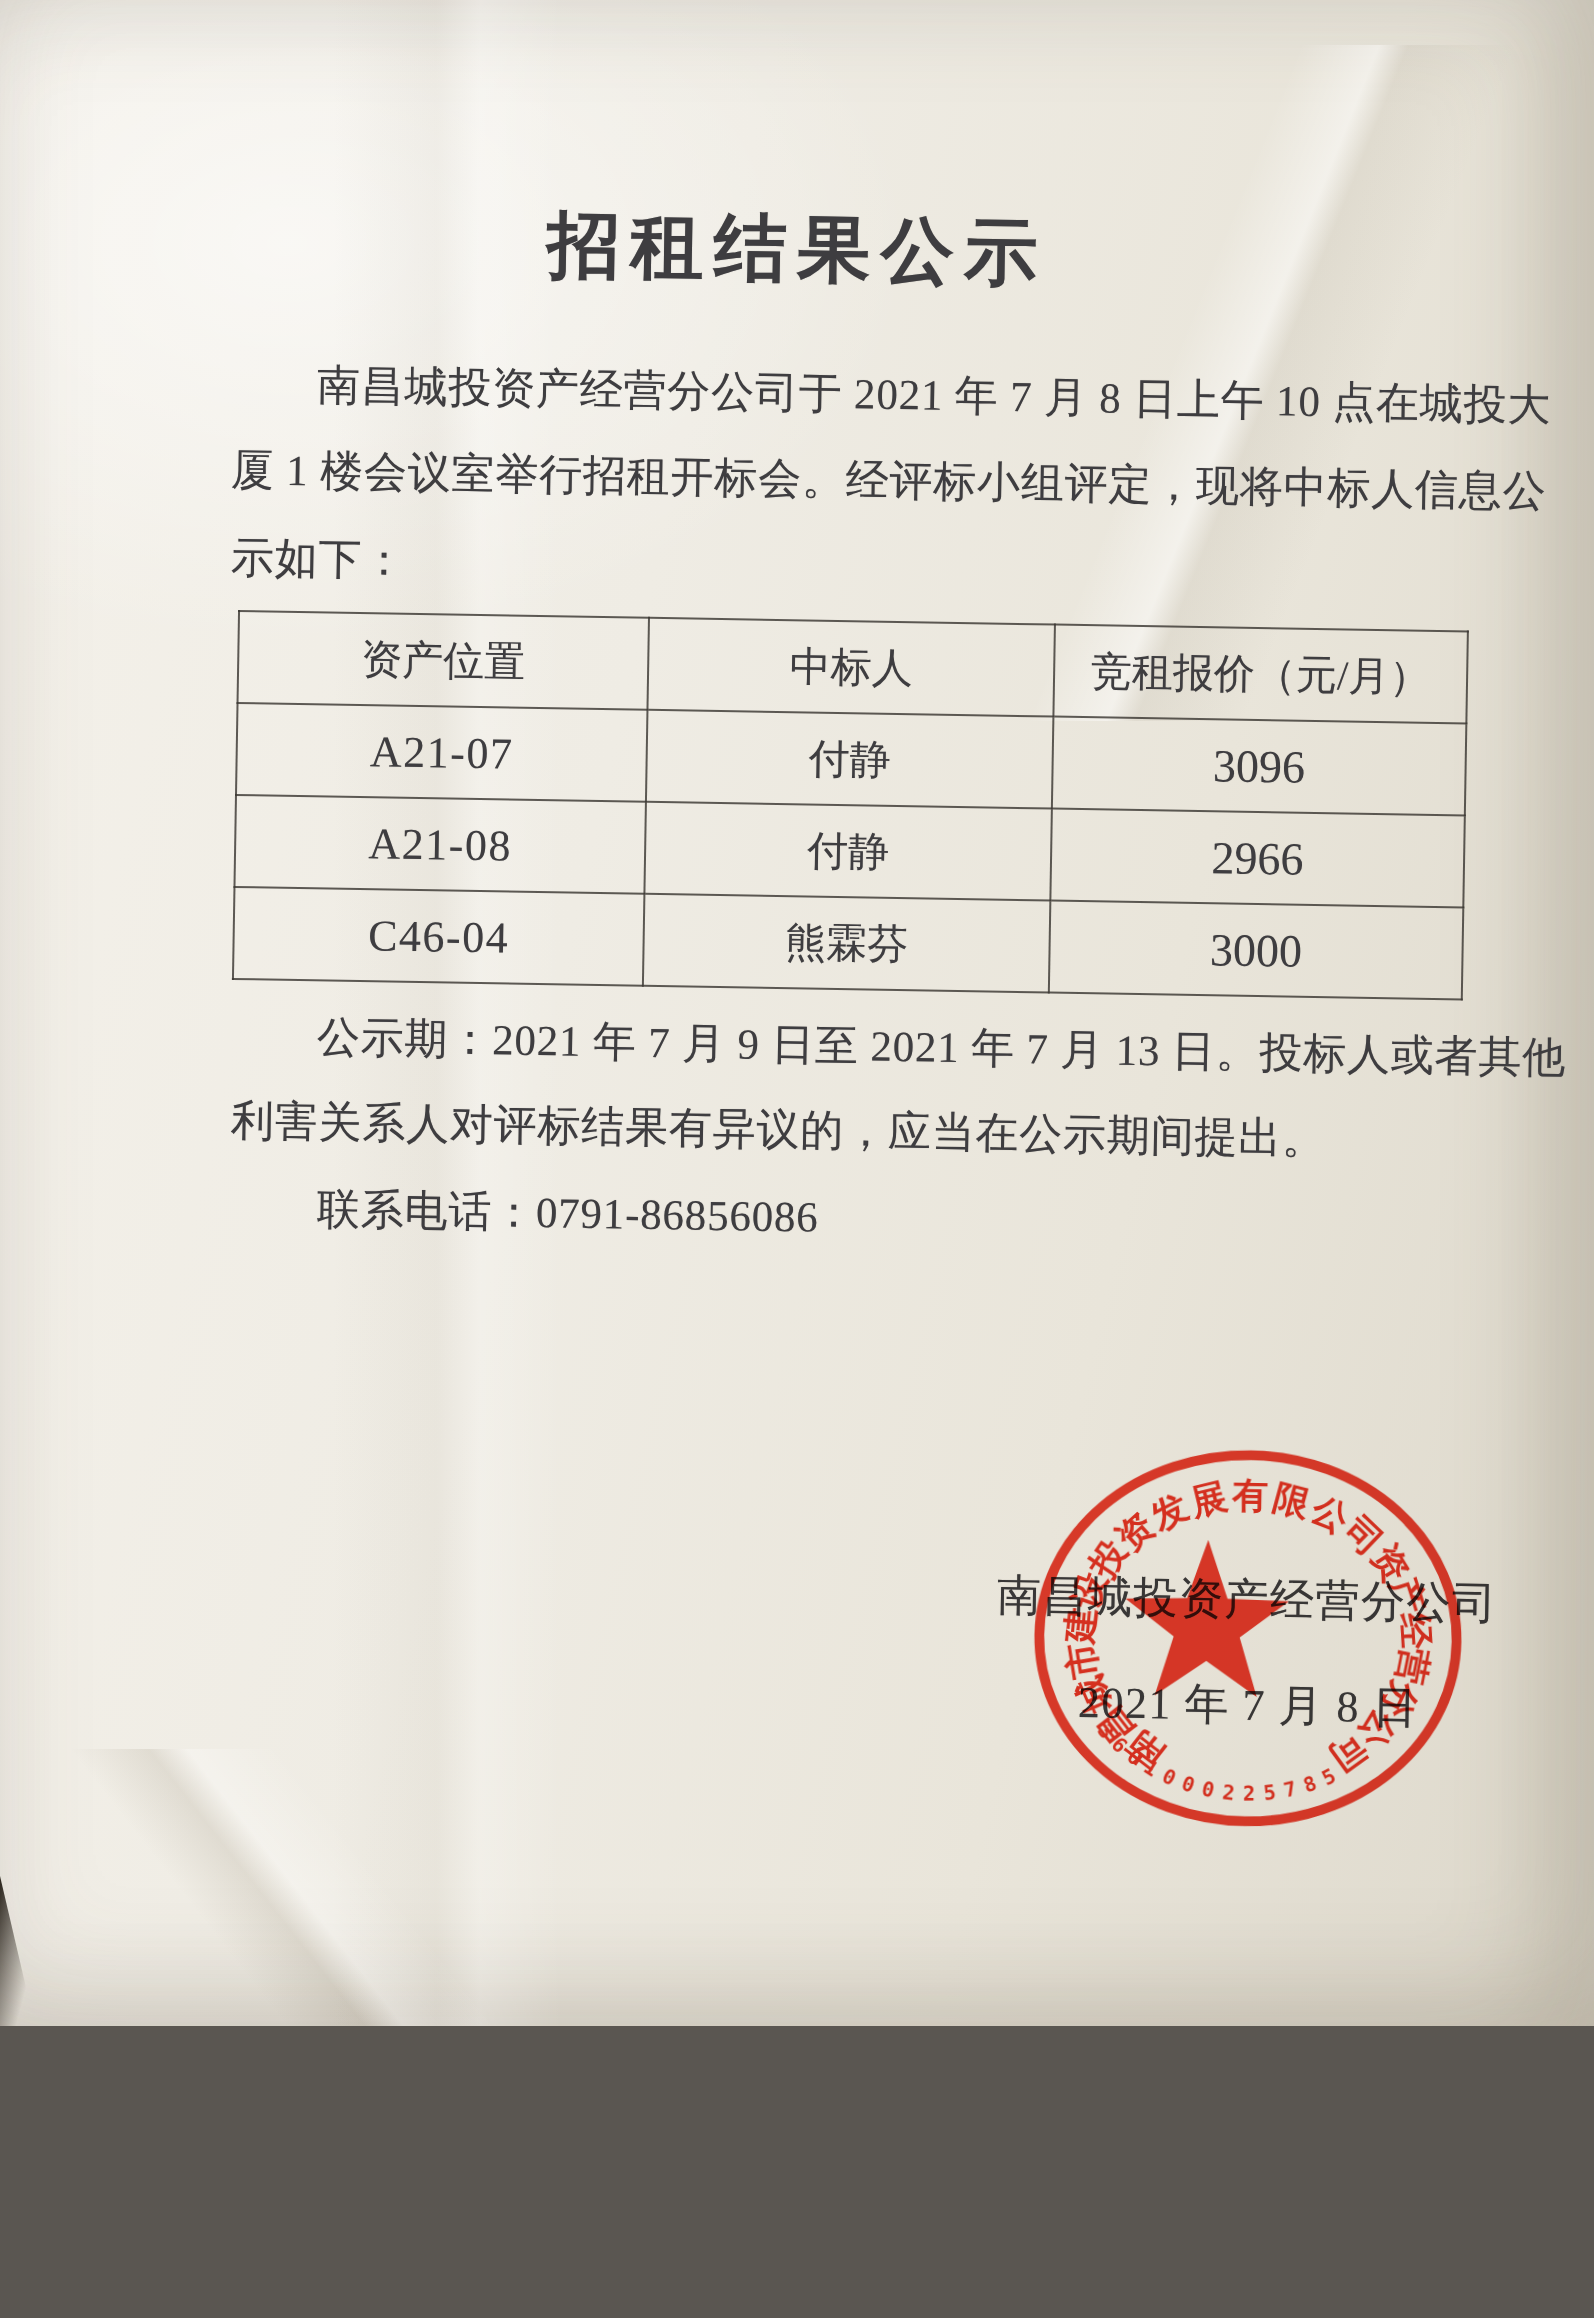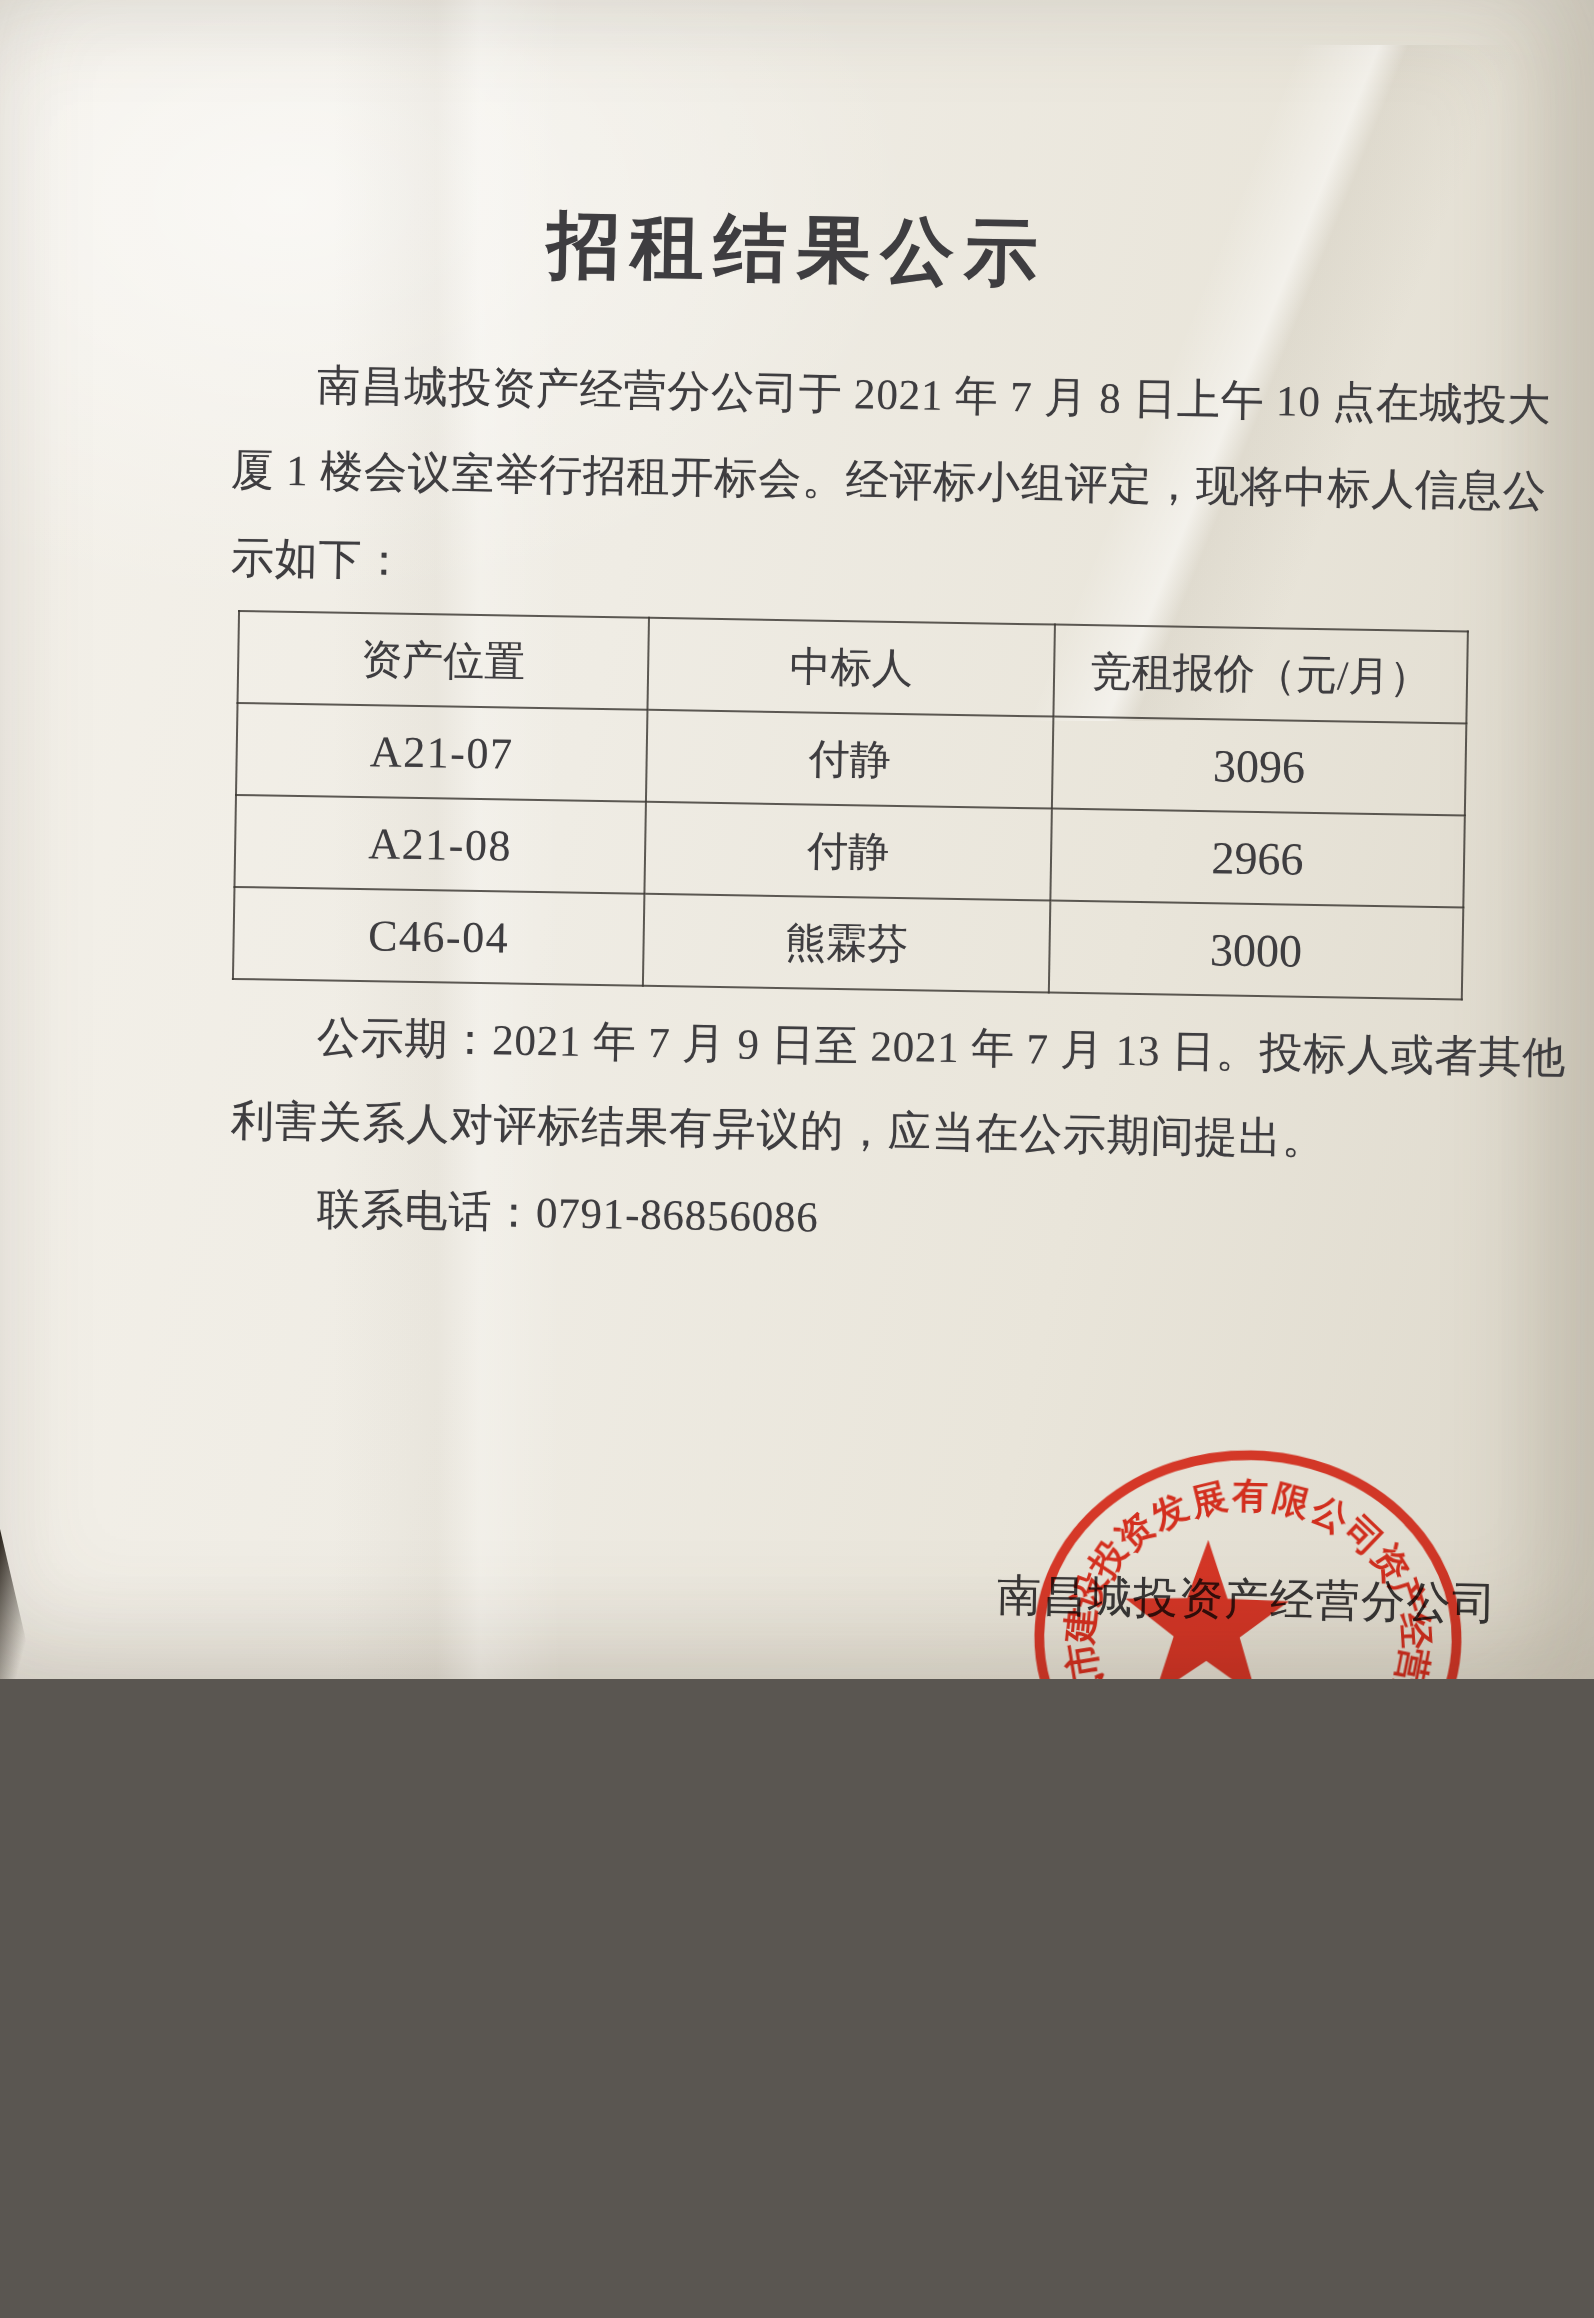--- a/index.html
+++ b/index.html
@@ -1,18 +1,18 @@
 <!DOCTYPE html>
 <html style="font-size:12px"><head>
 <meta charset="utf-8">
 <style>
   html,body{margin:0;padding:0;background:#5a5651;}
   .photo{
     position:relative;
-    width:1595px;height:1679px;
+    width:1595px;height:2026px;
     overflow:hidden;
     font-family:"Liberation Serif","DejaVu Serif",serif;
     color:#3e3d40;
     background:
       radial-gradient(1051px 676px at 18% 12%, rgba(255,255,255,.55), rgba(255,255,255,0) 60%),
       linear-gradient(103deg,#f4f1ea 0%,#efece4 38%,#e9e5da 68%,#ddd8cb 100%);
     box-shadow: inset -53px 0 105px rgba(95,85,62,.20), inset 0 -45px 105px rgba(95,85,62,.12), inset 0 22.5px 60px rgba(255,255,255,.25);
   }
   
   .crease{position:absolute;pointer-events:none;}

